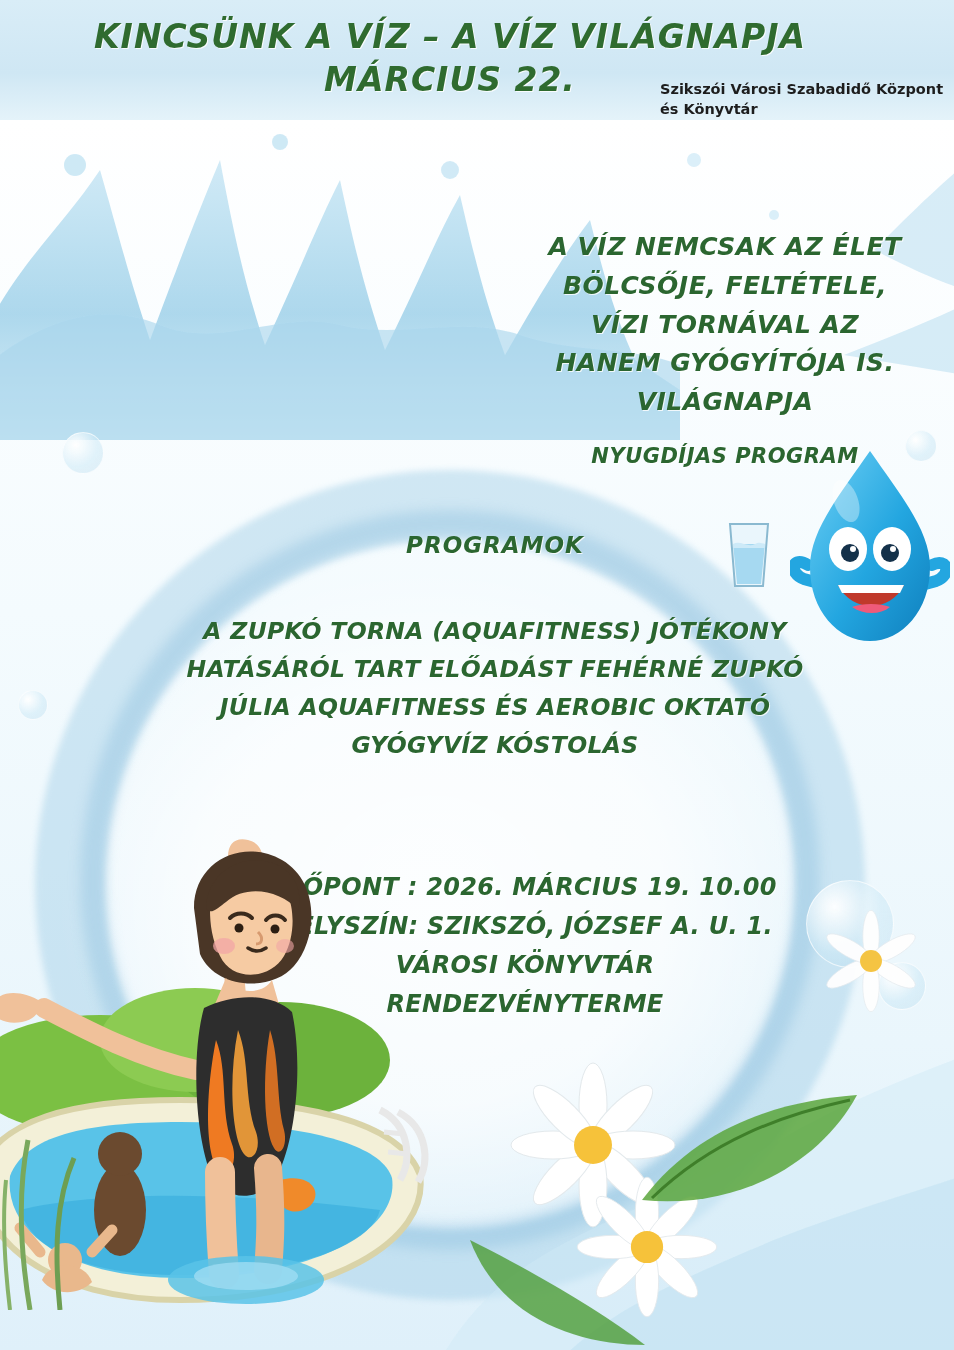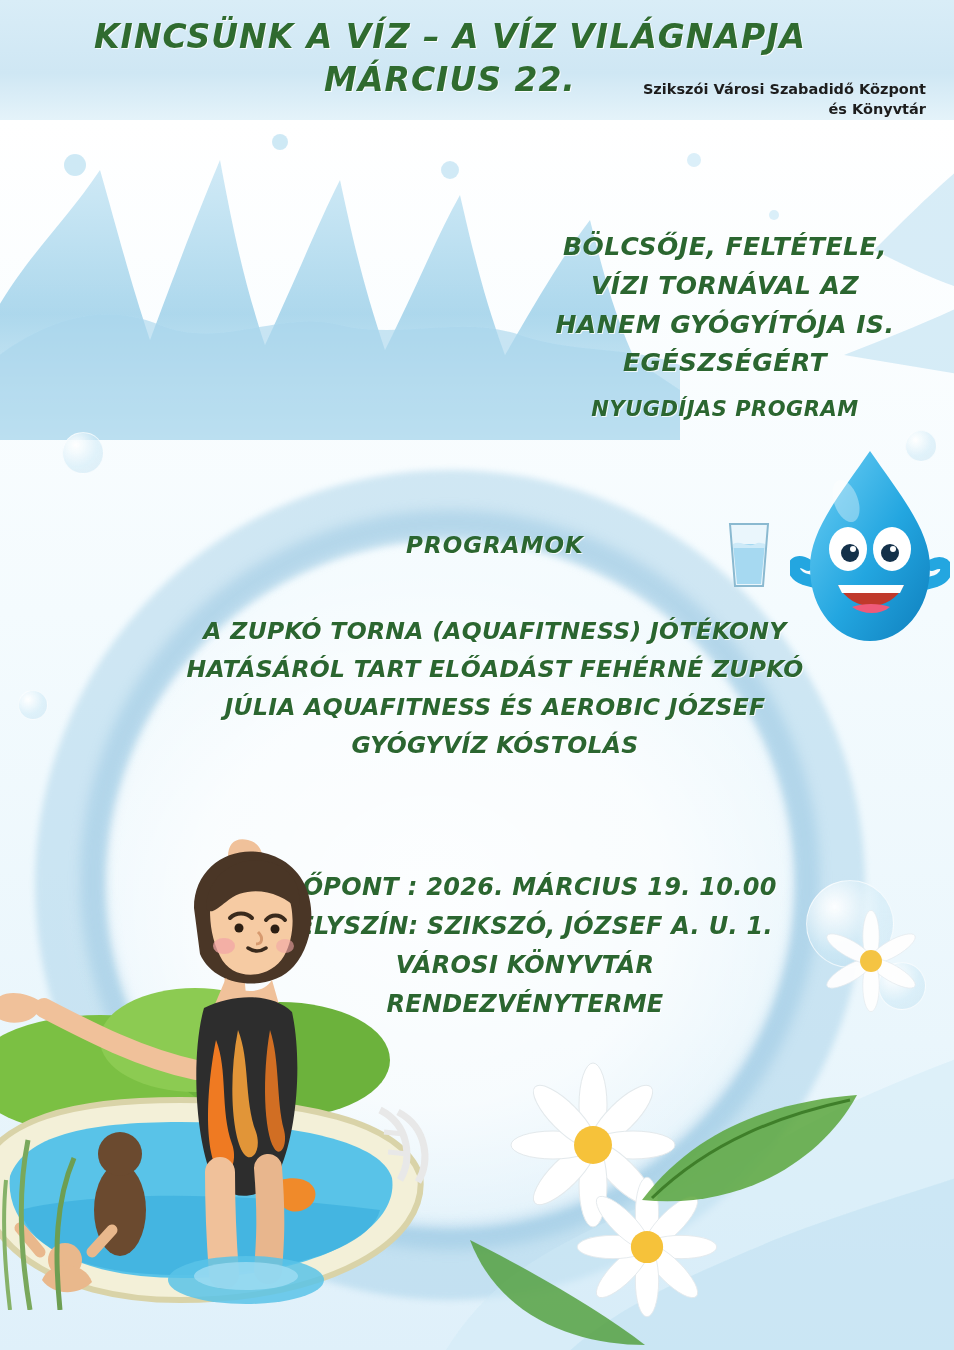--- a/index.html
+++ b/index.html
@@ -92,23 +92,23 @@
     font-weight: bold;
     font-style: italic;
     font-size: 33px;
     letter-spacing: 1px;
     line-height: 1.30;
     color: #2f6b2f;
     text-shadow: 1px 1px 0 rgba(255,255,255,0.85);
   }
   .org {
     position: absolute;
-    right: 28px; top: 80px;
+    right: 4px; top: 80px;
     width: 290px;
-    text-align: right;
+    text-align: left;
     font-size: 14.5px;
     font-weight: bold;
     line-height: 1.35;
     color: #1d1d1d;
   }
 
   .slogan {
     position: absolute;
     left: 520px; top: 228px;
     width: 410px;
@@ -117,21 +117,21 @@
     font-style: italic;
     font-size: 25px;
     line-height: 1.55;
     letter-spacing: 0.5px;
     color: #2b6630;
     text-shadow: 1px 1px 0 rgba(255,255,255,0.8);
   }
   .slogan .small {
     font-size: 21px;
     display: block;
-    margin-top: 10px;
+    margin-top: 18px;
   }
 
   .programok {
     position: absolute;
     left: 330px; top: 532px;
     width: 330px;
     text-align: center;
     font-weight: bold;
     font-style: italic;
     font-size: 23px;
@@ -241,24 +241,25 @@
     <div>KINCSÜNK A VÍZ – A VÍZ VILÁGNAPJA</div>
     <div>MÁRCIUS 22.</div>
   </div>
 
   <div class="org">
     <div>Szikszói Városi Szabadidő Központ</div>
     <div>és Könyvtár</div>
   </div>
 
   <div class="slogan">
+    <div>A VÍZ NEMCSAK AZ ÉLET</div>
     <div>BÖLCSŐJE, FELTÉTELE,</div>
     <div>VÍZI TORNÁVAL AZ</div>
     <div>HANEM GYÓGYÍTÓJA IS.</div>
-    <div>EGÉSZSÉGÉRT</div>
+    <div>VILÁGNAPJA</div>
     <div class="small">NYUGDÍJAS PROGRAM</div>
   </div>
 
   <svg class="glass" viewBox="0 0 54 70">
     <path d="M8,4 L46,4 L41,66 L13,66 Z" fill="#eaf6fc" stroke="#8ab9d0" stroke-width="2"></path>
     <path d="M11,24 L43,24 L39,64 L15,64 Z" fill="#9fd6ef" opacity="0.9"></path>
     <path d="M11,24 C18,20 26,28 33,24 C38,21 41,24 43,24 L43,28 L11,28 Z" fill="#cdeaf8"></path>
   </svg>
 
   <svg class="droplet" viewBox="0 0 160 215">
@@ -286,21 +287,21 @@
     <path d="M48,140 C62,168 100,168 114,140 Z" fill="#c0392b"></path>
     <path d="M48,140 L114,140 L110,148 L52,148 Z" fill="#ffffff"></path>
     <path d="M62,162 C74,170 90,170 100,162 C90,158 72,158 62,162 Z" fill="#ef5a7a"></path>
   </svg>
 
   <div class="programok">PROGRAMOK</div>
 
   <div class="program-list">
     <div>A ZUPKÓ TORNA (AQUAFITNESS) JÓTÉKONY</div>
     <div>HATÁSÁRÓL TART ELŐADÁST FEHÉRNÉ ZUPKÓ</div>
-    <div>JÚLIA AQUAFITNESS ÉS AEROBIC JÓZSEF</div>
+    <div>JÚLIA AQUAFITNESS ÉS AEROBIC OKTATÓ</div>
     <div>GYÓGYVÍZ KÓSTOLÁS</div>
   </div>
 
   <div class="details">
     <div>IDŐPONT : 2026. MÁRCIUS 19. 10.00</div>
     <div>HELYSZÍN: SZIKSZÓ, JÓZSEF A. U. 1.</div>
     <div>VÁROSI KÖNYVTÁR</div>
     <div>RENDEZVÉNYTERME</div>
   </div>
 

